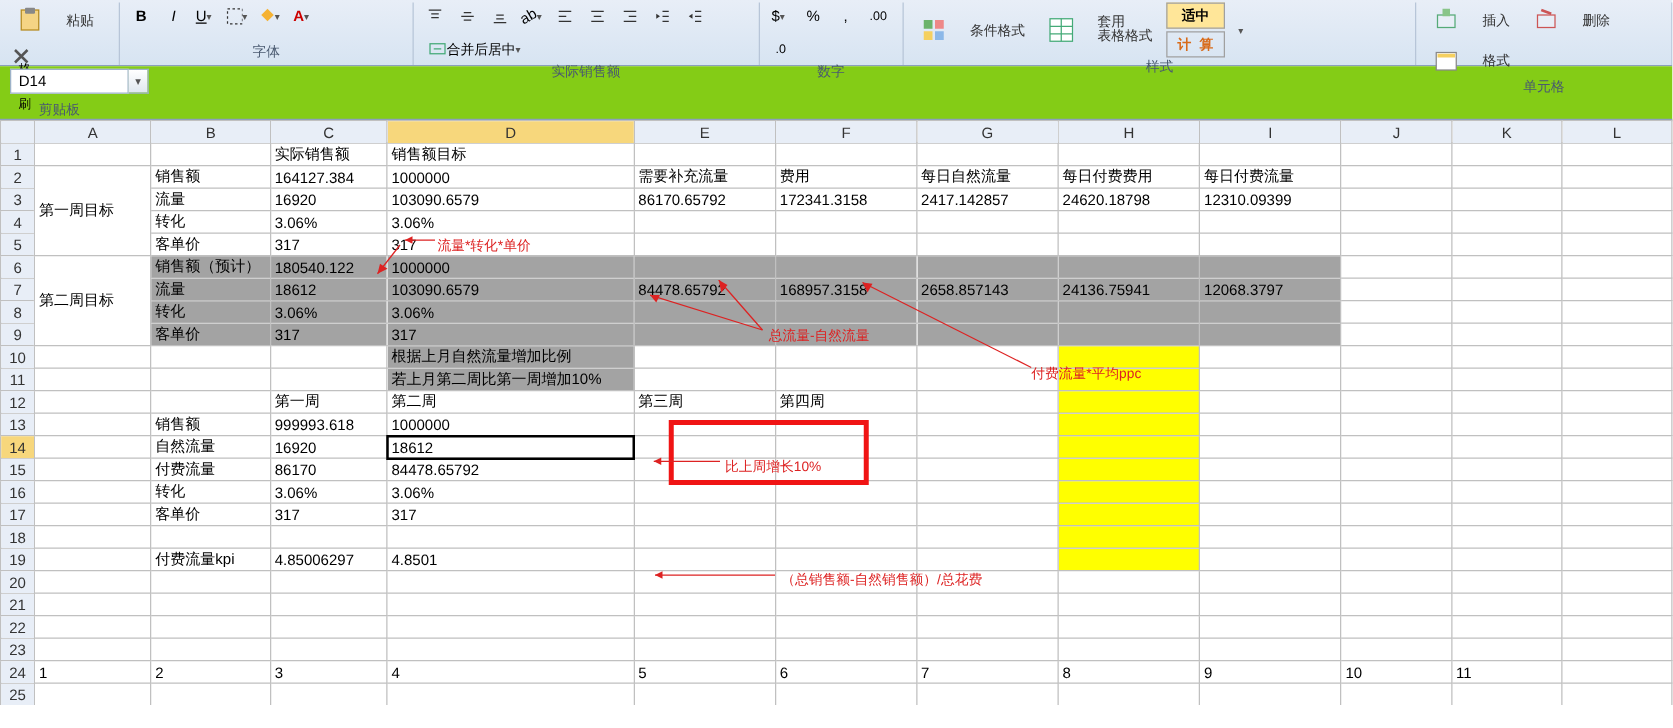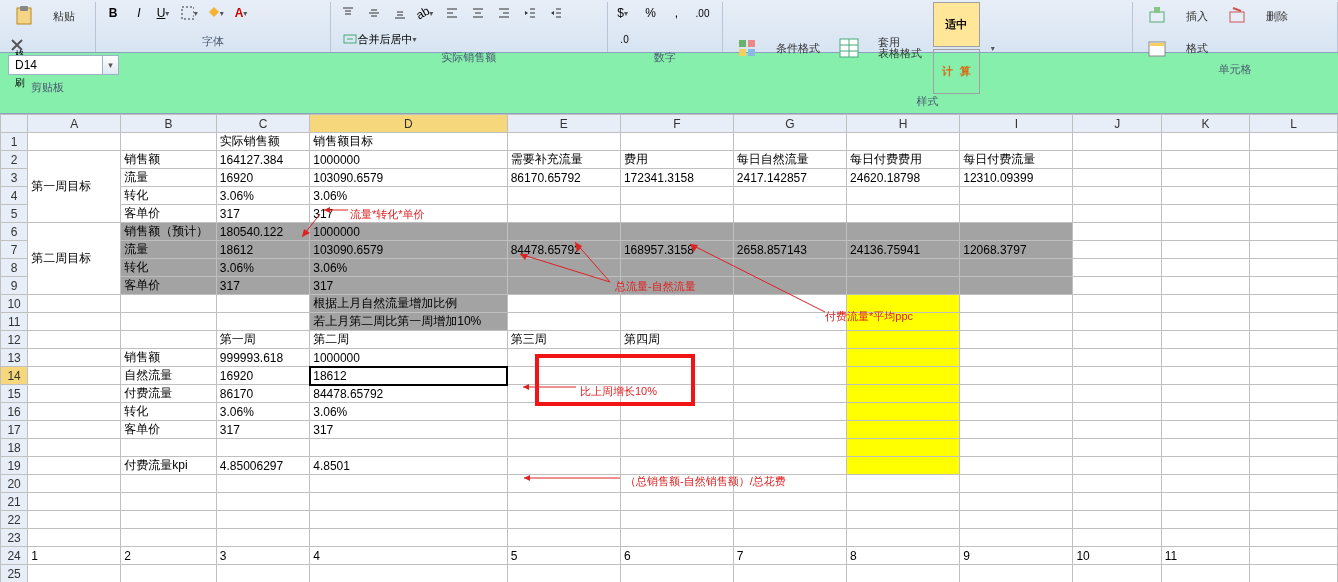--- a/index.html
+++ b/index.html
@@ -8,28 +8,28 @@
 
 .ribbon { height: 53px; background: linear-gradient(#e8eef7,#d7e4f2); border-bottom: 1px solid #8ba0bc; display: flex; align-items: flex-start; padding-top: 2px; }
 .ribbon-groups { display: flex; height: 100%; }
 .rg { display: flex; flex-direction: column; justify-content: space-between; height: 100%; border-right: 1px solid #b7c5d8; padding: 0 6px 2px 6px; }
 .rg-top { display: flex; gap: 4px; align-items: center; flex-wrap: wrap; }
 .rg-label { text-align: center; font-size: 11px; color: #4a5a70; padding-bottom: 1px; }
 .btn-large { display: flex; flex-direction: row; align-items: center; gap: 18px; padding: 2px 6px; border: 1px solid transparent; border-radius: 3px; cursor: pointer; font-size: 11px; color: #333; font-family: Liberation Serif, serif; }
 .icon-box { width: 22px; height: 22px; display: inline-flex; align-items: center; justify-content: center; }
 .btn-small { width: 22px; height: 22px; display: inline-flex; align-items: center; justify-content: center; border: 1px solid transparent; border-radius: 2px; cursor: pointer; }
 .dd { width: 8px; font-size: 8px; color: #555; }
-.style-box { border: 1px solid #a0a0a0; padding: 14px 8px; font-size: 11px; display: flex; flex-direction: column; align-items: center; gap: 1px; }
+.style-box { border: 1px solid #a0a0a0; padding: 2px 8px; font-size: 11px; display: flex; flex-direction: column; align-items: center; gap: 1px; }
 .style-box .s-title { font-weight: bold; }
 .style-box.good { background: #ffe699; }
 .style-box.calc .s-title { font-family: "Courier New"; }
 .style-box.check { background: #e0e0e0; }
 
 
-.fbar { height: 61px; display: flex; align-items: flex-start; border-bottom: 1px solid #8ba0bc; background: #86efac; }
+.fbar { height: 43px; display: flex; align-items: flex-start; border-bottom: 1px solid #8ba0bc; background: #84cc16; }
 .name-box-wrap { width: 200px; padding: 4px 8px; display: flex; align-items: center; height: 24px; }
 .name-box { width: 95px; height: 20px; border: 1px solid #9db2c8; background: #fff; font-size: 12px; padding: 1px 6px; margin-left: 0; }
 .name-dd { width: 16px; height: 20px; border: 1px solid #9db2c8; border-left: none; background: linear-gradient(#fff,#e0e8f0); text-align: center; font-size: 9px; color: #555; display: flex; align-items: center; justify-content: center; }
 .fx-area { display: flex; align-items: flex-start; padding-top: 4px; }
 .fx-btn { width: 24px; height: 20px; display: flex; align-items: center; justify-content: center; font-style: italic; color: #555; cursor: pointer; }
 .formula-highlight { border: 4px solid #f01414; padding: 6px 10px; background: #fff; height: 48px; display: flex; align-items: flex-start; width: 215px; font-size: 13px; font-family: Arial; }
 
 
 .grid-wrap { position: relative; height: 468px; overflow: auto; background: #fff; }
 table.grid { border-collapse: collapse; table-layout: fixed; }

